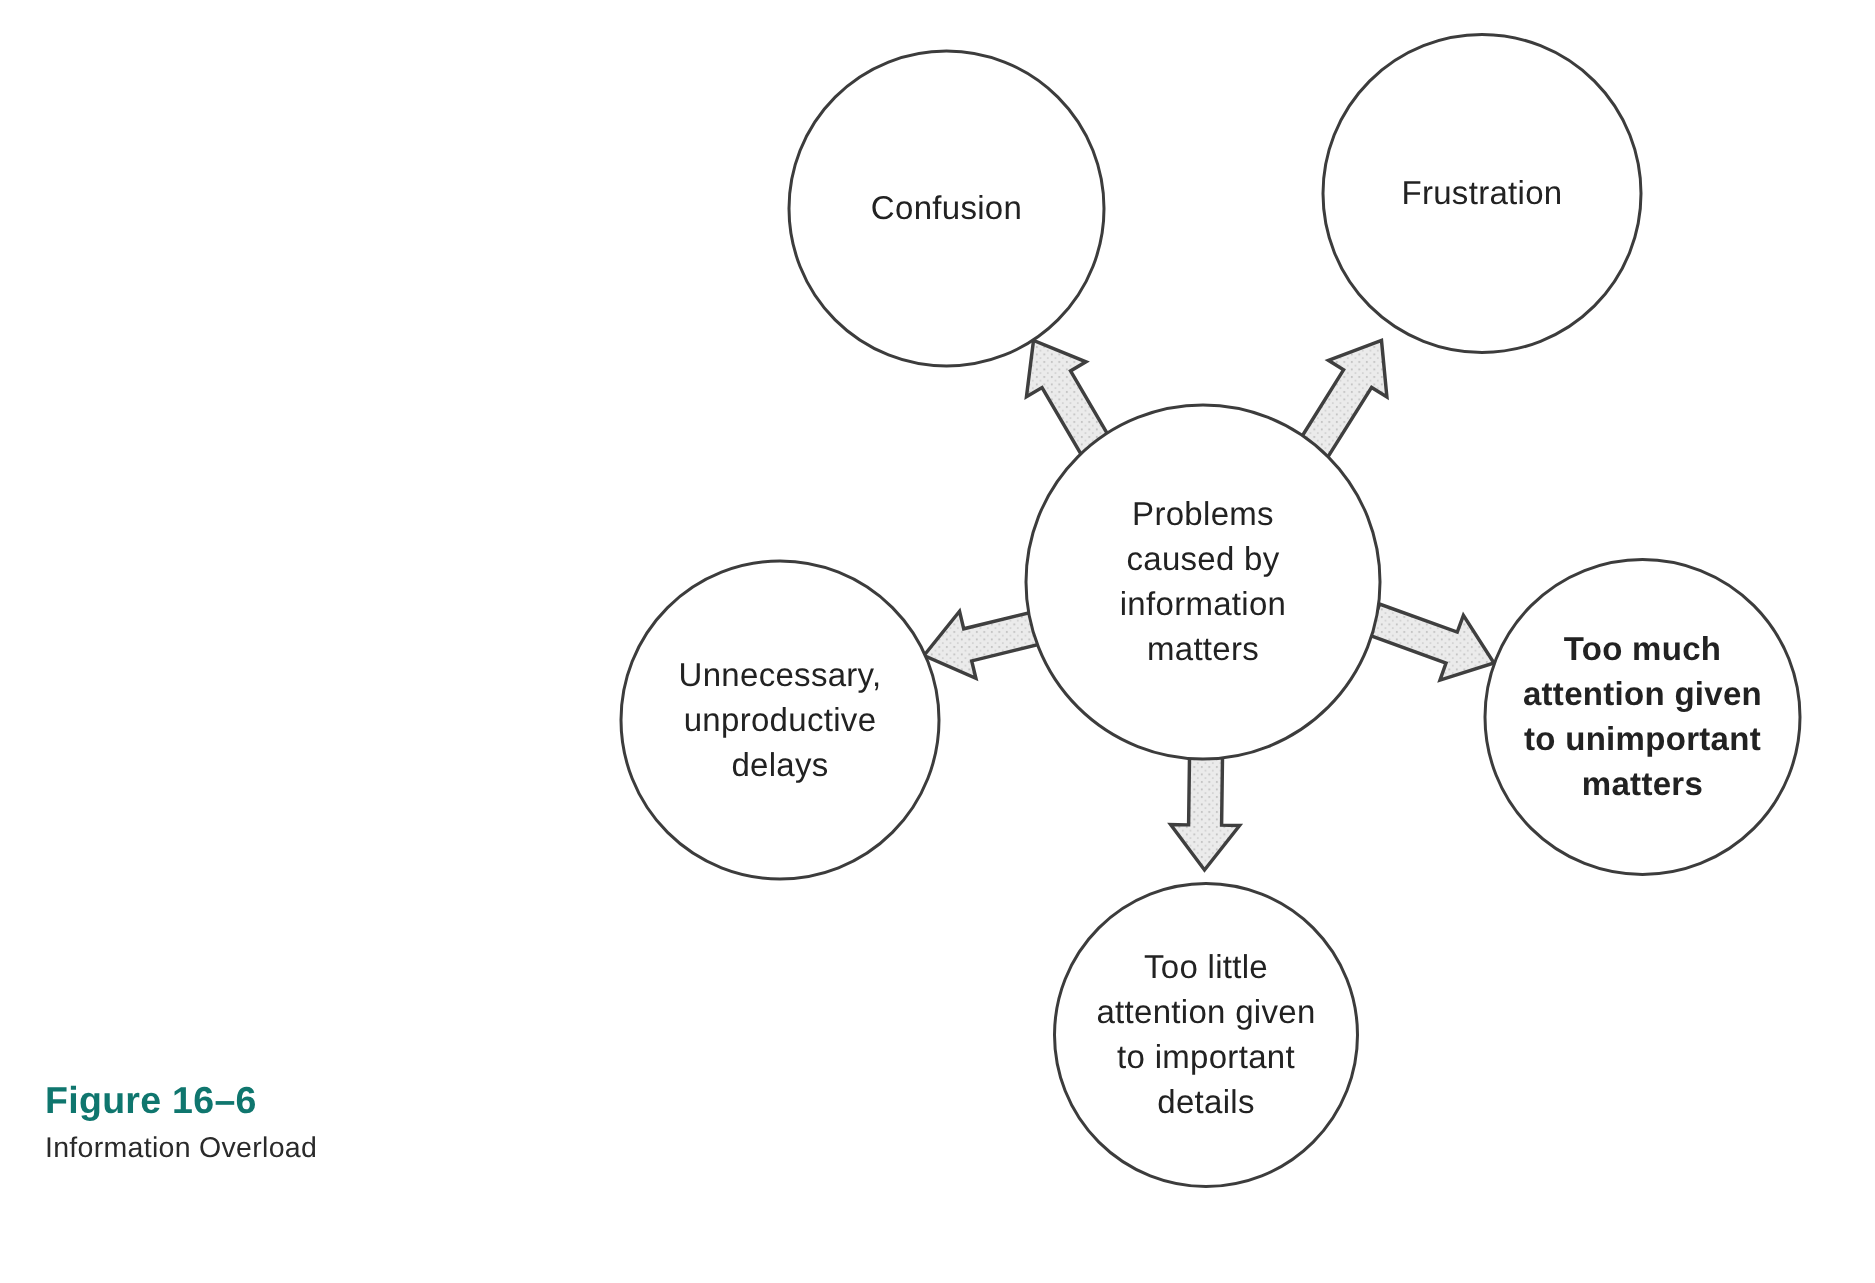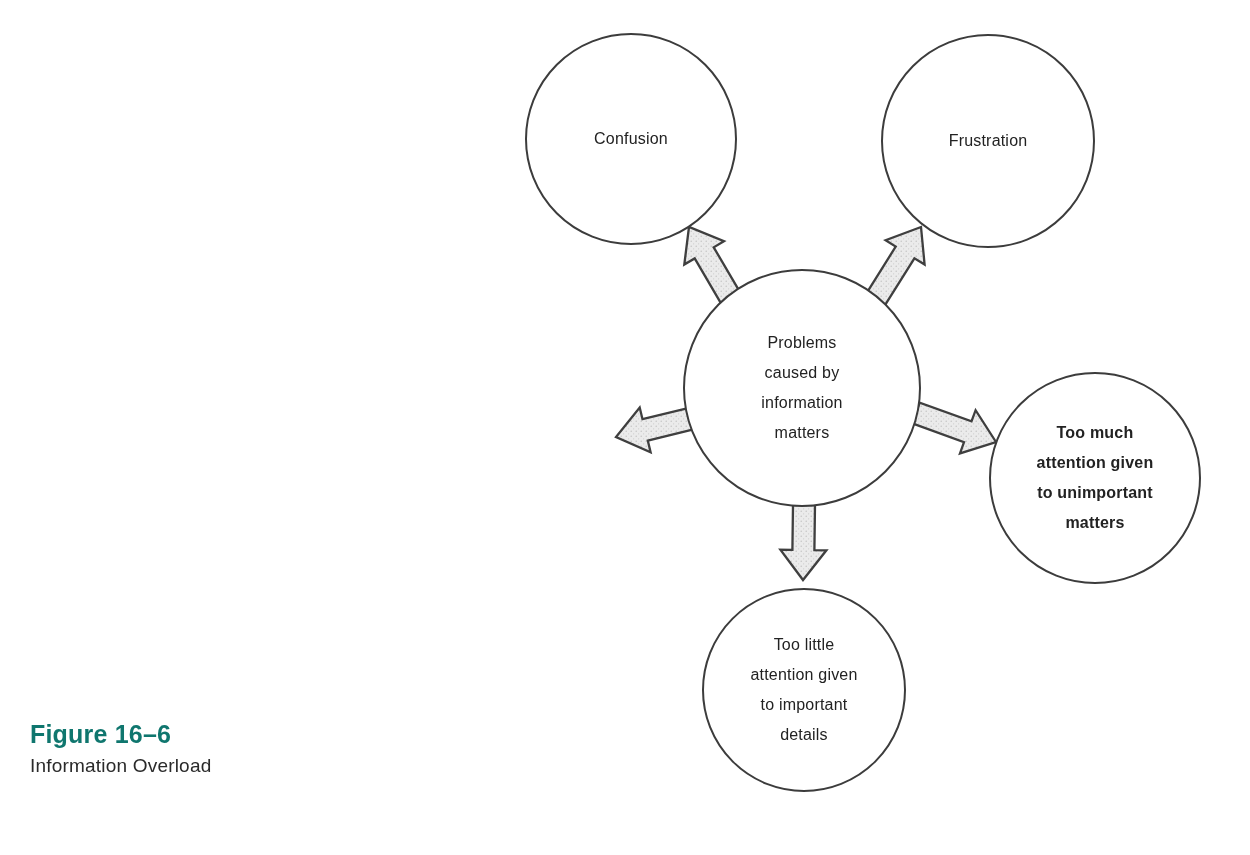--- a/index.html
+++ b/index.html
@@ -31,28 +31,28 @@
     border:2px solid var(--ink);
     border-radius:50%;
     display:flex;
     align-items:center;
     justify-content:center;
     text-align:center;
   }
   .node-label{
     display:block;
     white-space:pre-line;
-    font-size:16px;
+    font-size:22px;
     line-height:30px;
     color:var(--text);
     letter-spacing:0.2px;
   }
   #node-center{left:683px;top:269px;width:238px;height:238px;}
   #node-confusion{left:525px;top:33px;width:212px;height:212px;}
-  #node-frustration{left:881px;top:34px;width:214px;height:214px;}
+  #node-frustration{left:881px;top:22px;width:214px;height:214px;}
   #node-unnecessary{left:413px;top:373px;width:214px;height:214px;}
   #node-too-much{left:989px;top:372px;width:212px;height:212px;font-weight:bold;}
   #node-too-little{left:702px;top:588px;width:204px;height:204px;}
   .caption{
     position:absolute;
     left:30px;
     top:720px;
     z-index:2;
   }
   .caption-label{
@@ -96,20 +96,25 @@
     <span class="node-label">Frustration</span>
   </div>
 
   <div class="node" id="node-center">
     <span class="node-label">Problems
 caused by
 information
 matters</span>
   </div>
 
+  <div class="node" id="node-unnecessary">
+    <span class="node-label">Unnecessary,
+unproductive
+delays</span>
+  </div>
 
   <div class="node" id="node-too-much">
     <span class="node-label">Too much
 attention given
 to unimportant
 matters</span>
   </div>
 
   <div class="node" id="node-too-little">
     <span class="node-label">Too little

